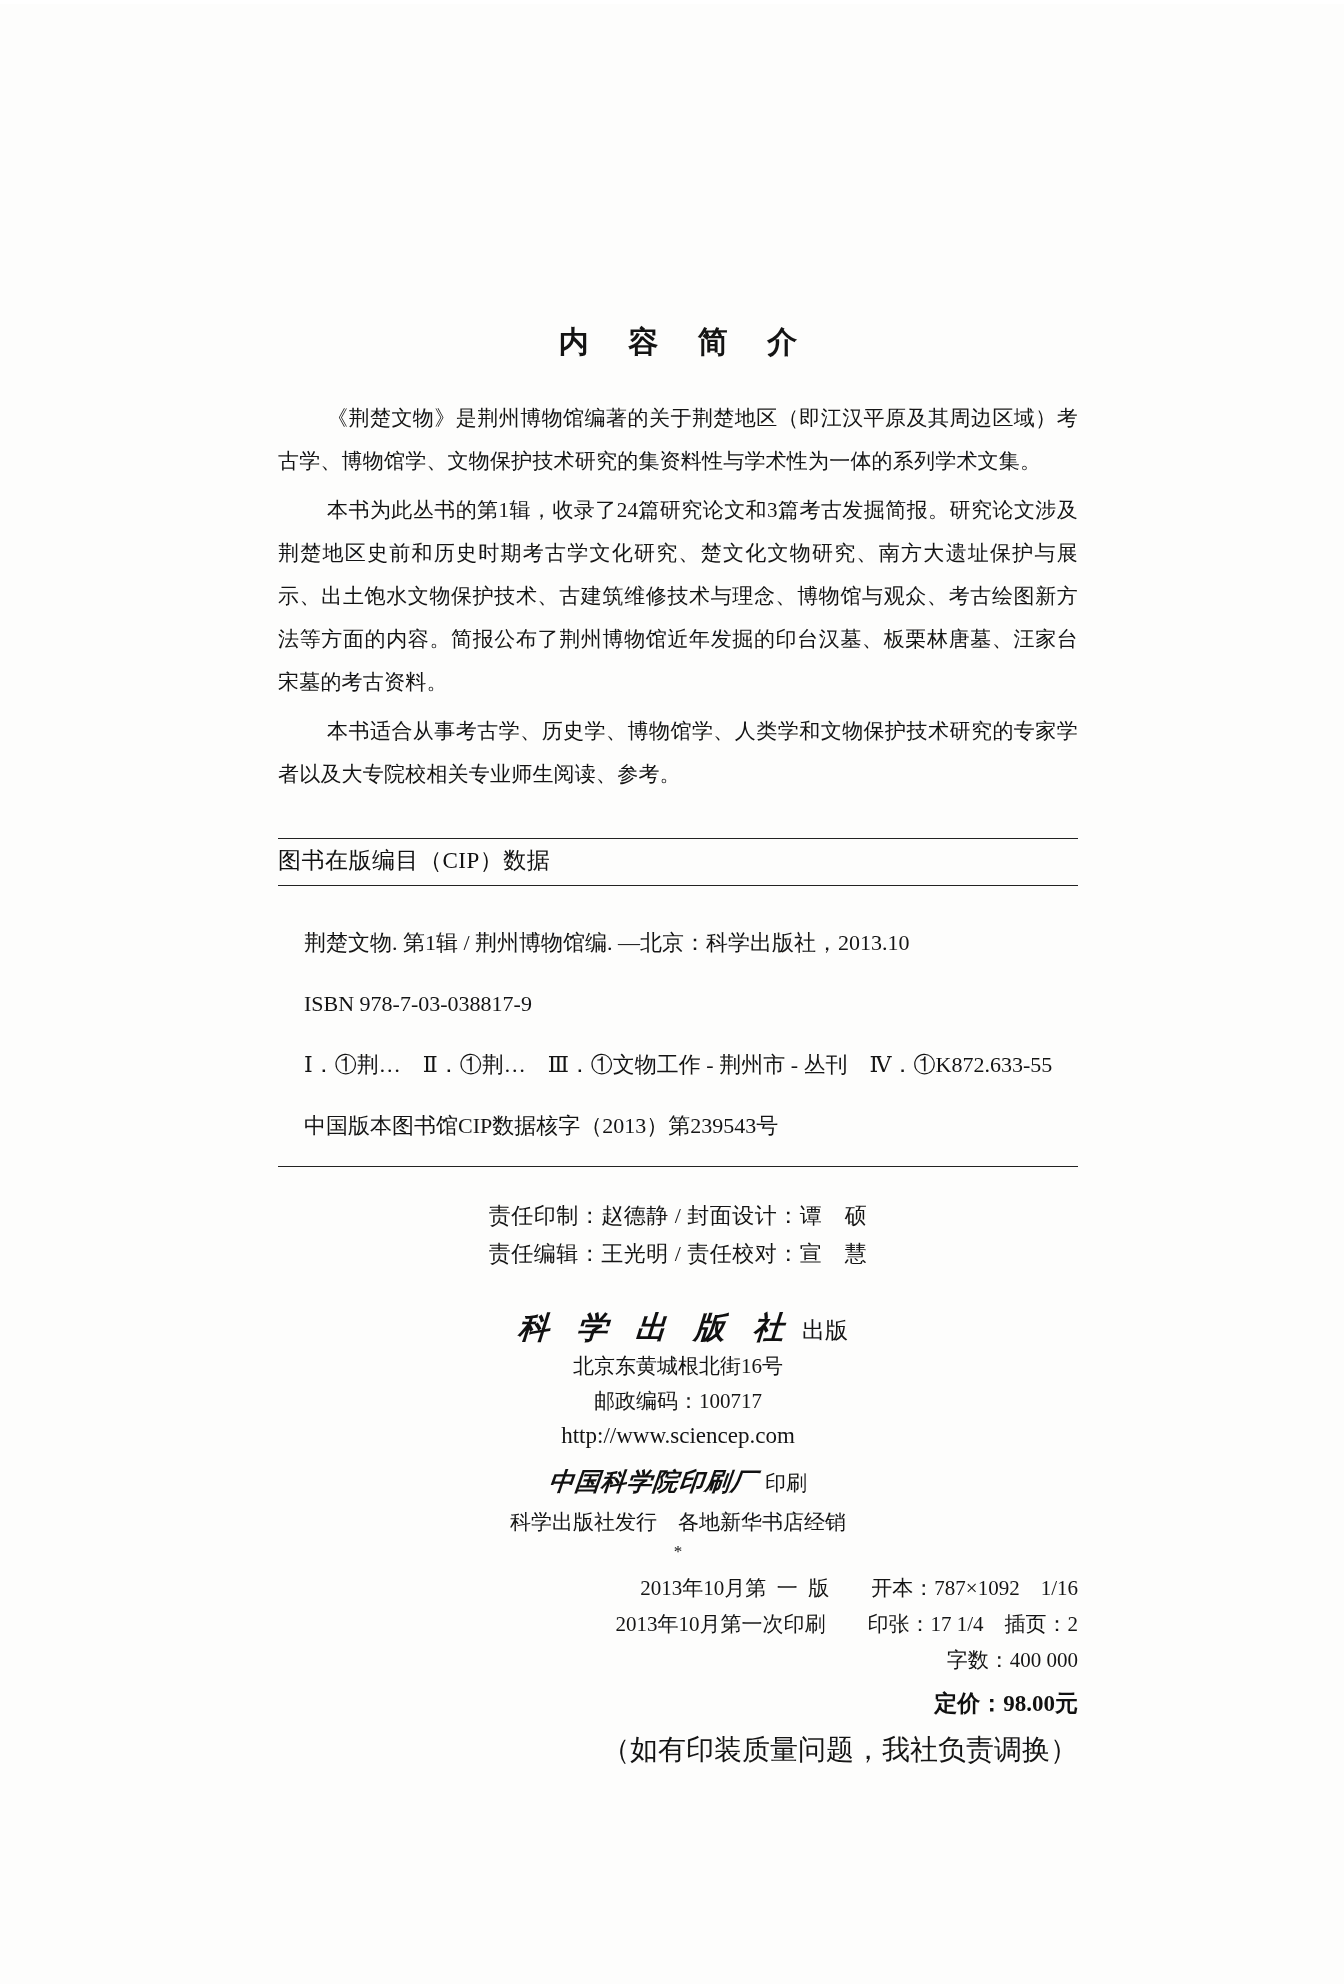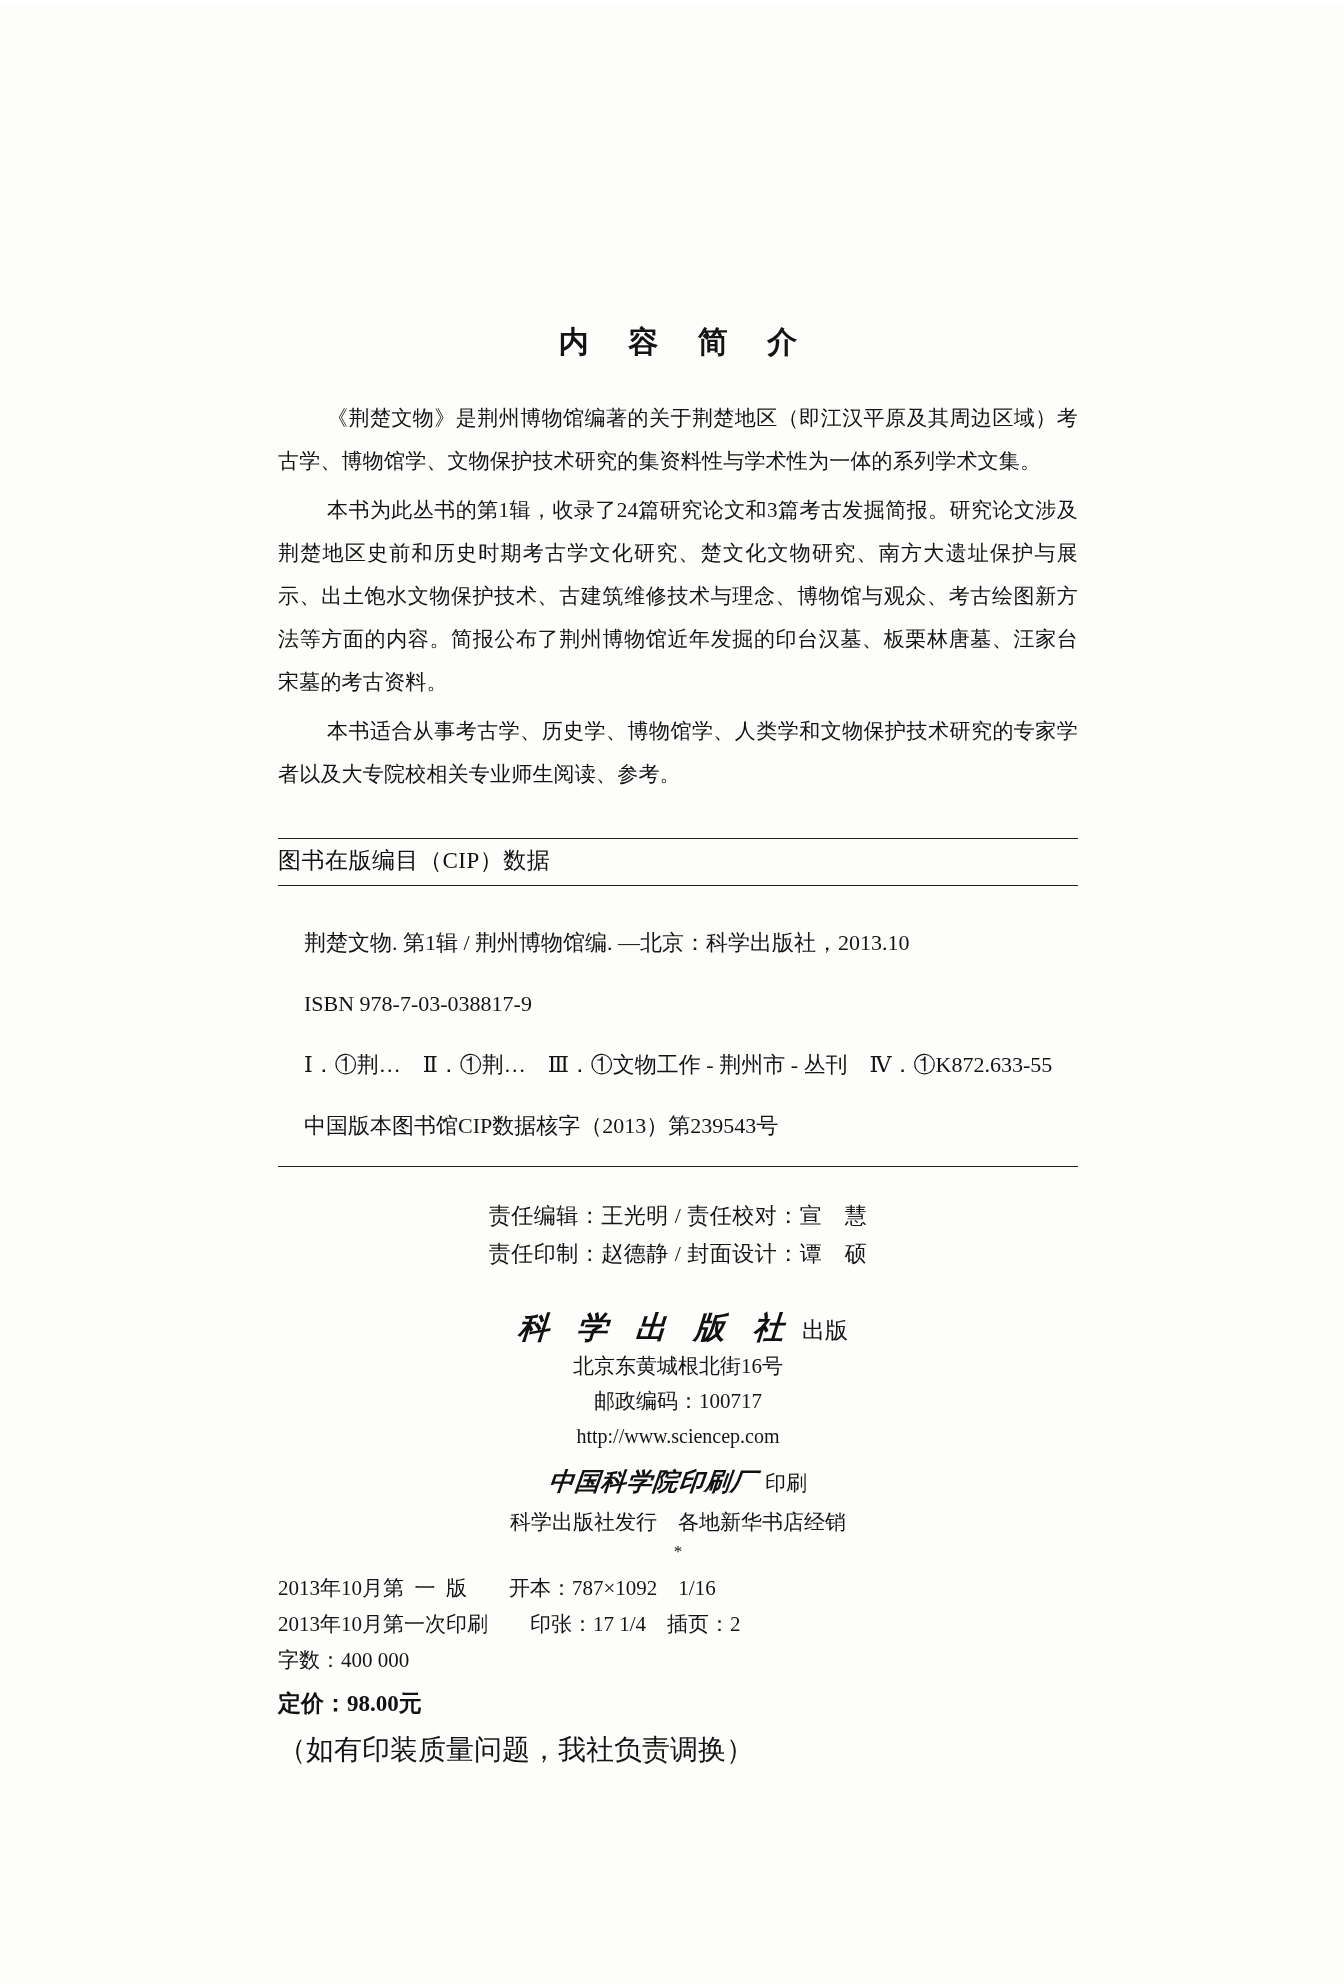--- a/index.html
+++ b/index.html
@@ -121,21 +121,21 @@
   .press-suffix {
     font-size: 23px;
     color: #141414;
   }
   .pub-line {
     font-size: 21px;
     line-height: 35px;
     color: #141414;
   }
   .pub-url {
-    font-size: 20px;
+    font-size: 23px;
     line-height: 34px;
     color: #141414;
     font-family: "Liberation Serif", "DejaVu Serif", serif;
   }
   .printer-line {
     display: flex;
     align-items: baseline;
     justify-content: center;
     gap: 8px;
     margin-top: 12px;
@@ -161,21 +161,21 @@
   }
   .star {
     font-size: 17px;
     line-height: 20px;
     color: #141414;
   }
 
   
   .imprint {
     margin-top: 8px;
-    text-align: left;
+    text-align: right;
   }
   .imprint-row {
     font-size: 21px;
     line-height: 36px;
     color: #141414;
     white-space: pre;
   }
   .price {
     font-size: 23px;
     line-height: 44px;
@@ -211,22 +211,22 @@
       <div class="cip-body">
         <p class="indent">荆楚文物. 第1辑 / 荆州博物馆编. —北京：科学出版社，2013.10</p>
         <p class="indent">ISBN 978-7-03-038817-9</p>
         <p class="indent">Ⅰ．①荆…　Ⅱ．①荆…　Ⅲ．①文物工作 - 荆州市 - 丛刊　Ⅳ．①K872.633-55</p>
         <p class="indent last">中国版本图书馆CIP数据核字（2013）第239543号</p>
       </div>
       <hr class="rule">
     </div>
 
     <div class="credits">
+      <div>责任印制：赵德静 / 封面设计：谭　硕</div>
       <div>责任编辑：王光明 / 责任校对：宣　慧</div>
-      <div>责任印制：赵德静 / 封面设计：谭　硕</div>
     </div>
 
     <div class="publisher">
       <div class="press-line">
         <span class="press-logo">科 学 出 版 社</span>
         <span class="press-suffix">出版</span>
       </div>
       <div class="pub-line">北京东黄城根北街16号</div>
       <div class="pub-line">邮政编码：100717</div>
       <div class="pub-url">http://www.sciencep.com</div>

